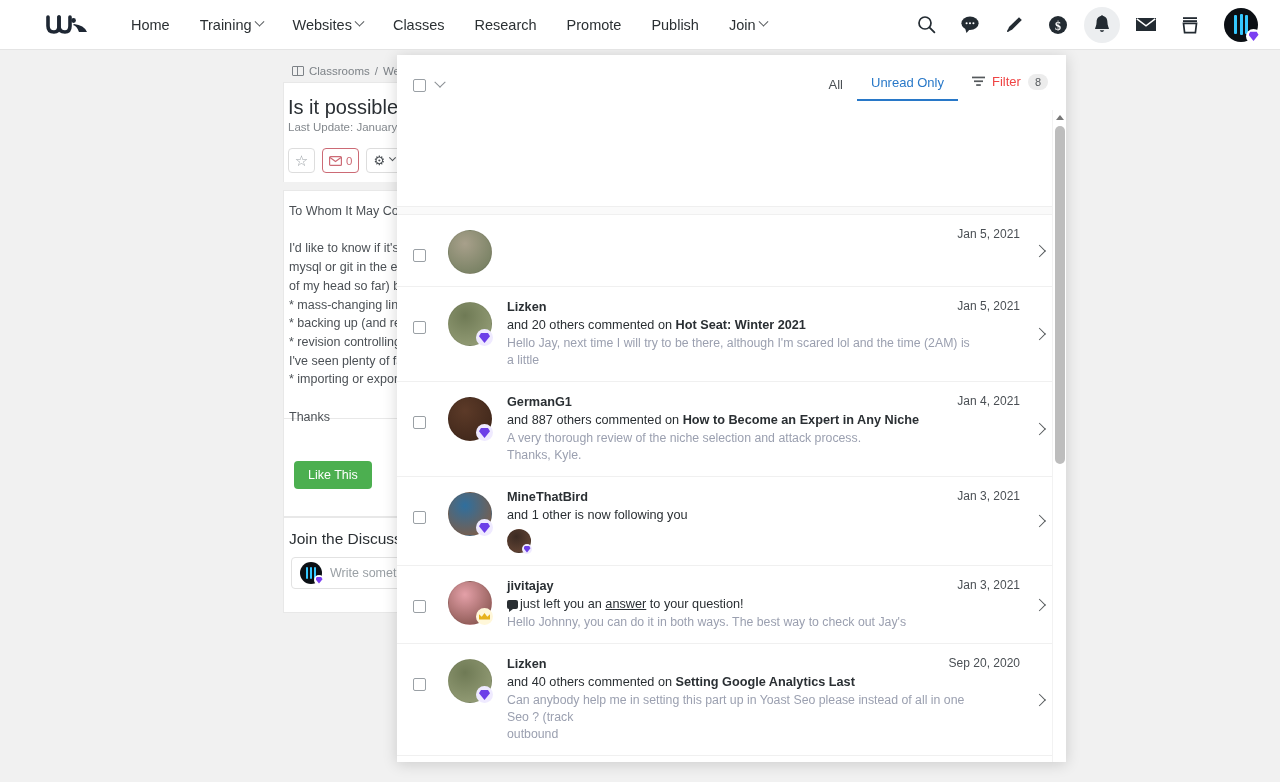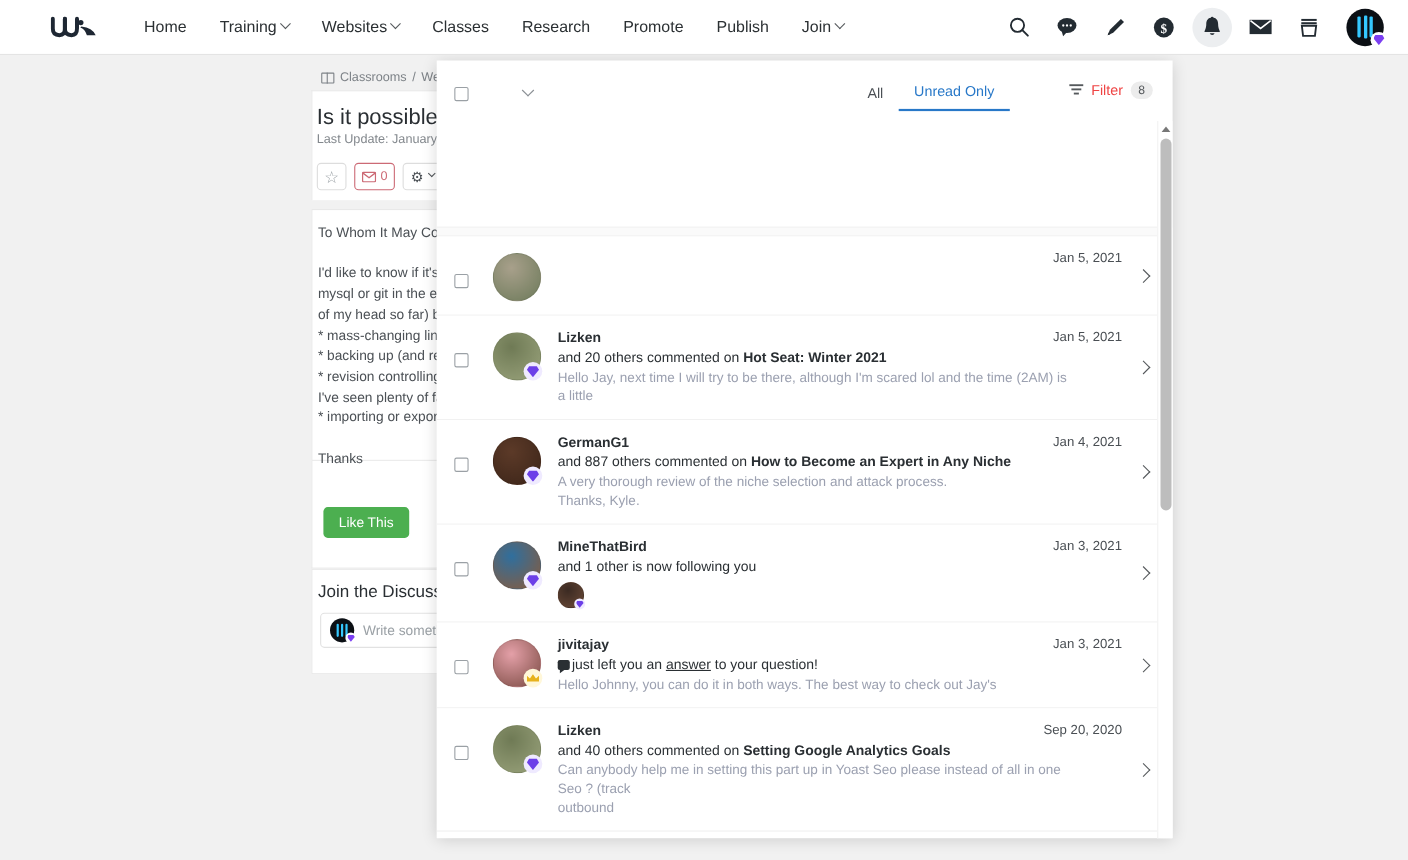--- a/index.html
+++ b/index.html
@@ -158,21 +158,21 @@
     box-shadow: 0 2px 14px rgba(0,0,0,.16);
     z-index:30; overflow:hidden;
   }
   .modal-title{
     font-size:16.5px; color:#2a2f33;
     padding:24px 0 0 16px; font-weight:400;
   }
   .modal-toolbar{
     display:flex; align-items:center;
     height:40px; padding:0 18px 0 16px;
-    margin-top:10px; position:relative;gap:40px;
+    margin-top:10px; position:relative;
   }
   .chk {
     width:13px; height:13px; border:1.4px solid #9aa0a5;
     border-radius:2px; background:#fff; cursor:pointer; flex:0 0 auto;
   }
   .chev-dn{
     margin-left:10px; width:8px;height:8px;
     border-right:1.4px solid #8a8f94; border-bottom:1.4px solid #8a8f94;
     transform: rotate(45deg) translate(-2px,-2px); cursor:pointer;
   }
@@ -515,21 +515,21 @@
           <div class="r-chev" style="transform: translateY(-50%) rotate(45deg);"></div>
         </div>
         <div class="row">
           <div class="row-chk"></div>
           <div class="av-wrap">
             <div class="av" style="background: radial-gradient(circle at 38% 30%, rgb(111, 122, 85), rgb(154, 163, 124));"></div>
             <div class="av-gem"></div>
           </div>
           <div class="row-main">
             <div class="r-name">Lizken</div>
-            <div class="r-action"> and 40 others commented on  <b>Setting Google Analytics Goals</b></div>
+            <div class="r-action"> and 40 others commented on  <b>Setting Google Analytics Last</b></div>
             <div class="r-snippet">Can anybody help me in setting this part up in Yoast Seo please instead of all in one Seo ? (track</div>
             <div class="r-snippet">outbound</div>
           </div>
           <div class="r-date">Sep 20, 2020</div>
           <div class="r-chev" style="transform: translateY(-50%) rotate(45deg);"></div>
         </div>
       </div>
   </div>
 
   <div class="sbar">

